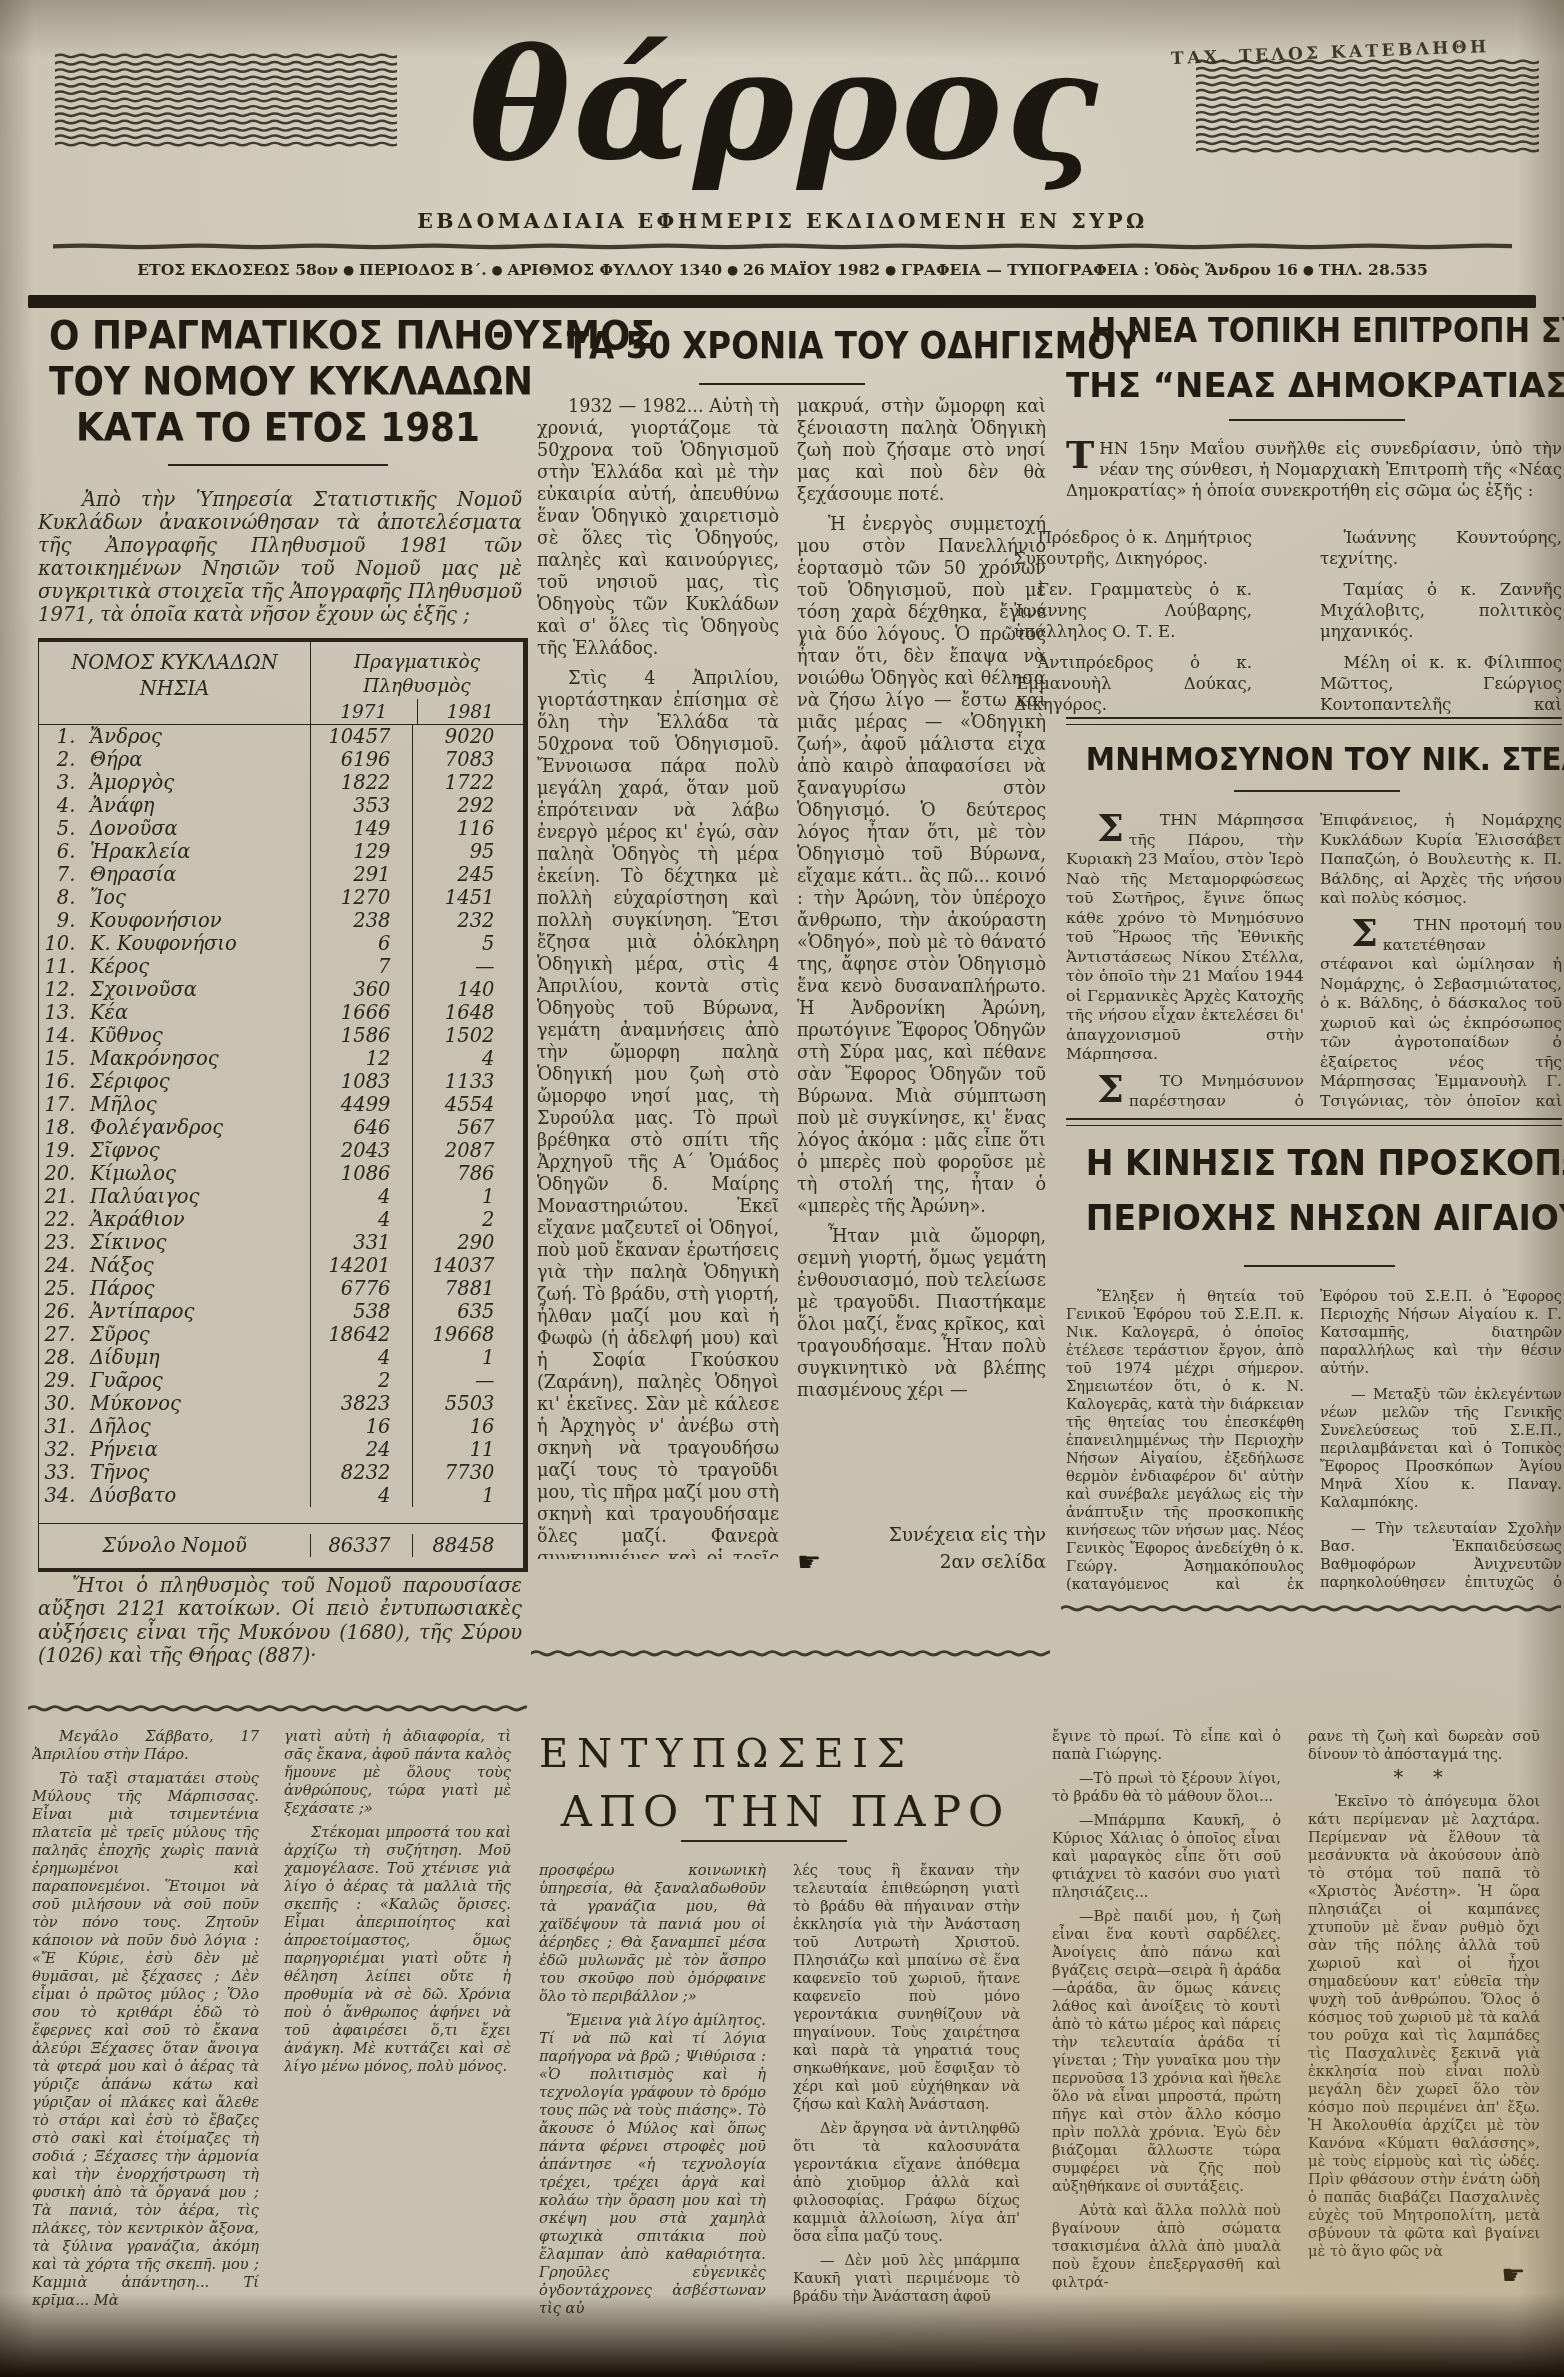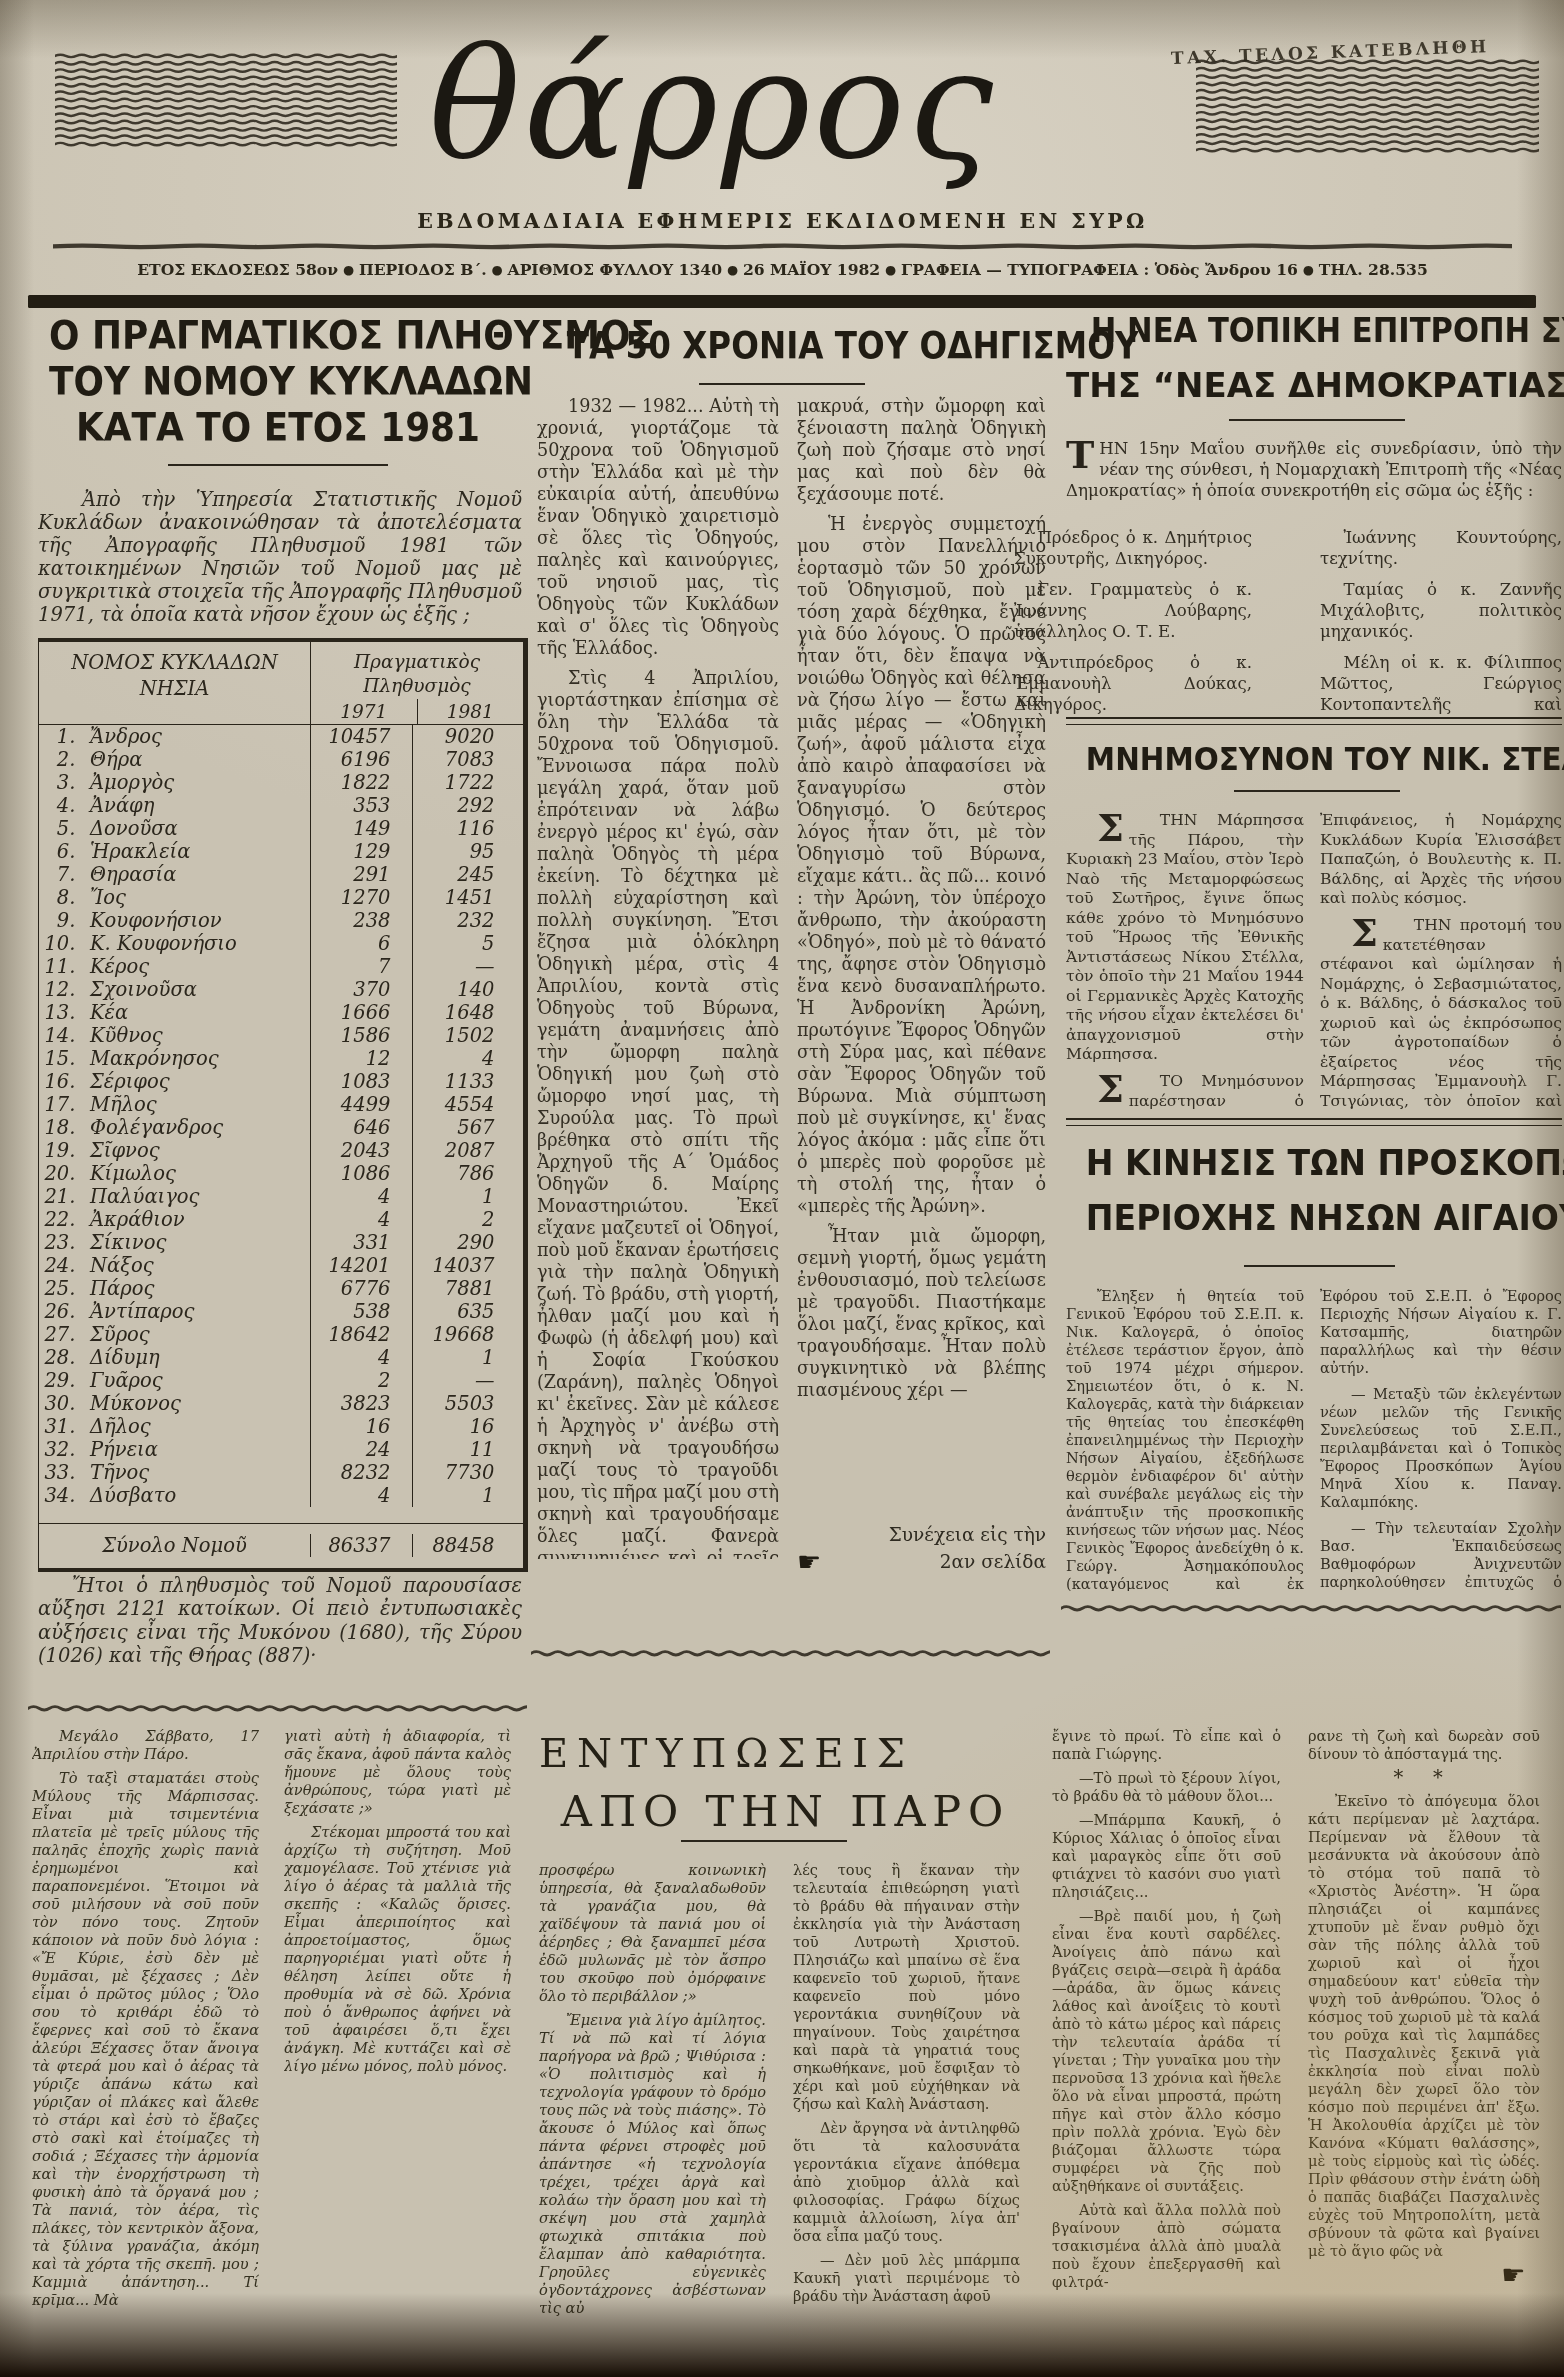--- a/index.html
+++ b/index.html
@@ -8,22 +8,22 @@
       radial-gradient(ellipse 1073px 683px at 50% 8%, #d9d3c5 0%, #cfc8b8 55%, #c8c1b0 100%),
       #c9c2b1;
     font-family:"DejaVu Serif", serif;color:#2e2a20;}
   .abs{position:absolute;}
   
   .postal{left:1171px;top:41px;width:371px;font-size:17px;font-weight:bold;letter-spacing:3.4px;
     color:#3f392c;transform:rotate(-2.2deg);font-family:"DejaVu Serif",serif;}
   .waveblock{overflow:hidden;}
   .wave-left{left:55px;top:52px;width:342px;height:96px;}
   .wave-right{left:1196px;top:58px;width:343px;height:96px;}
-  .logo{left:429px;top:14.6px;width:712px;height:180px;line-height:180px;
-    font-size:152px;font-weight:normal;font-style:italic;letter-spacing:2.9px;color:#1b1812;
+  .logo{left:429px;top:14.6px;width:712px;height:180px;line-height:180px;text-align:center;
+    font-size:152px;font-weight:bold;font-style:italic;letter-spacing:2.9px;color:#1b1812;
     font-family:"DejaVu Serif",serif;}
   .subtitle{left:312px;top:209px;width:941px;text-align:center;font-size:20.5px;font-weight:bold;
     letter-spacing:3.4px;color:#2b2619;}
   .head-wavy{left:53px;top:240px;width:1459px;height:12.7px;}
   .infoline{left:53px;top:260px;width:1459px;text-align:center;font-size:15.6px;font-weight:bold;color:#2b2619;}
   .infoline .sep{padding:0 4.9px;font-size:12.7px;vertical-align:1.5px;}
   .topbar{left:28px;top:295px;width:1508px;height:12.7px;background:#221d13;border-radius:1.5px;}
   
   .hl{font-family:"DejaVu Sans",sans-serif;font-weight:bold;color:#201c13;text-align:center;white-space:nowrap;}
   .condensed{display:block;transform:scaleX(.92);transform-origin:50% 50%;}
@@ -241,21 +241,21 @@
           <span class="t-v">6</span>
           <span class="t-v v2">5</span>
         </div>
         <div class="trow">
           <span class="t-name"><span class="t-idx">11.</span>Κέρος</span>
           <span class="t-v">7</span>
           <span class="t-v v2">—</span>
         </div>
         <div class="trow">
           <span class="t-name"><span class="t-idx">12.</span>Σχοινοῦσα</span>
-          <span class="t-v">370</span>
+          <span class="t-v">360</span>
           <span class="t-v v2">140</span>
         </div>
         <div class="trow">
           <span class="t-name"><span class="t-idx">13.</span>Κέα</span>
           <span class="t-v">1666</span>
           <span class="t-v v2">1648</span>
         </div>
         <div class="trow">
           <span class="t-name"><span class="t-idx">14.</span>Κῦθνος</span>
           <span class="t-v">1586</span>

